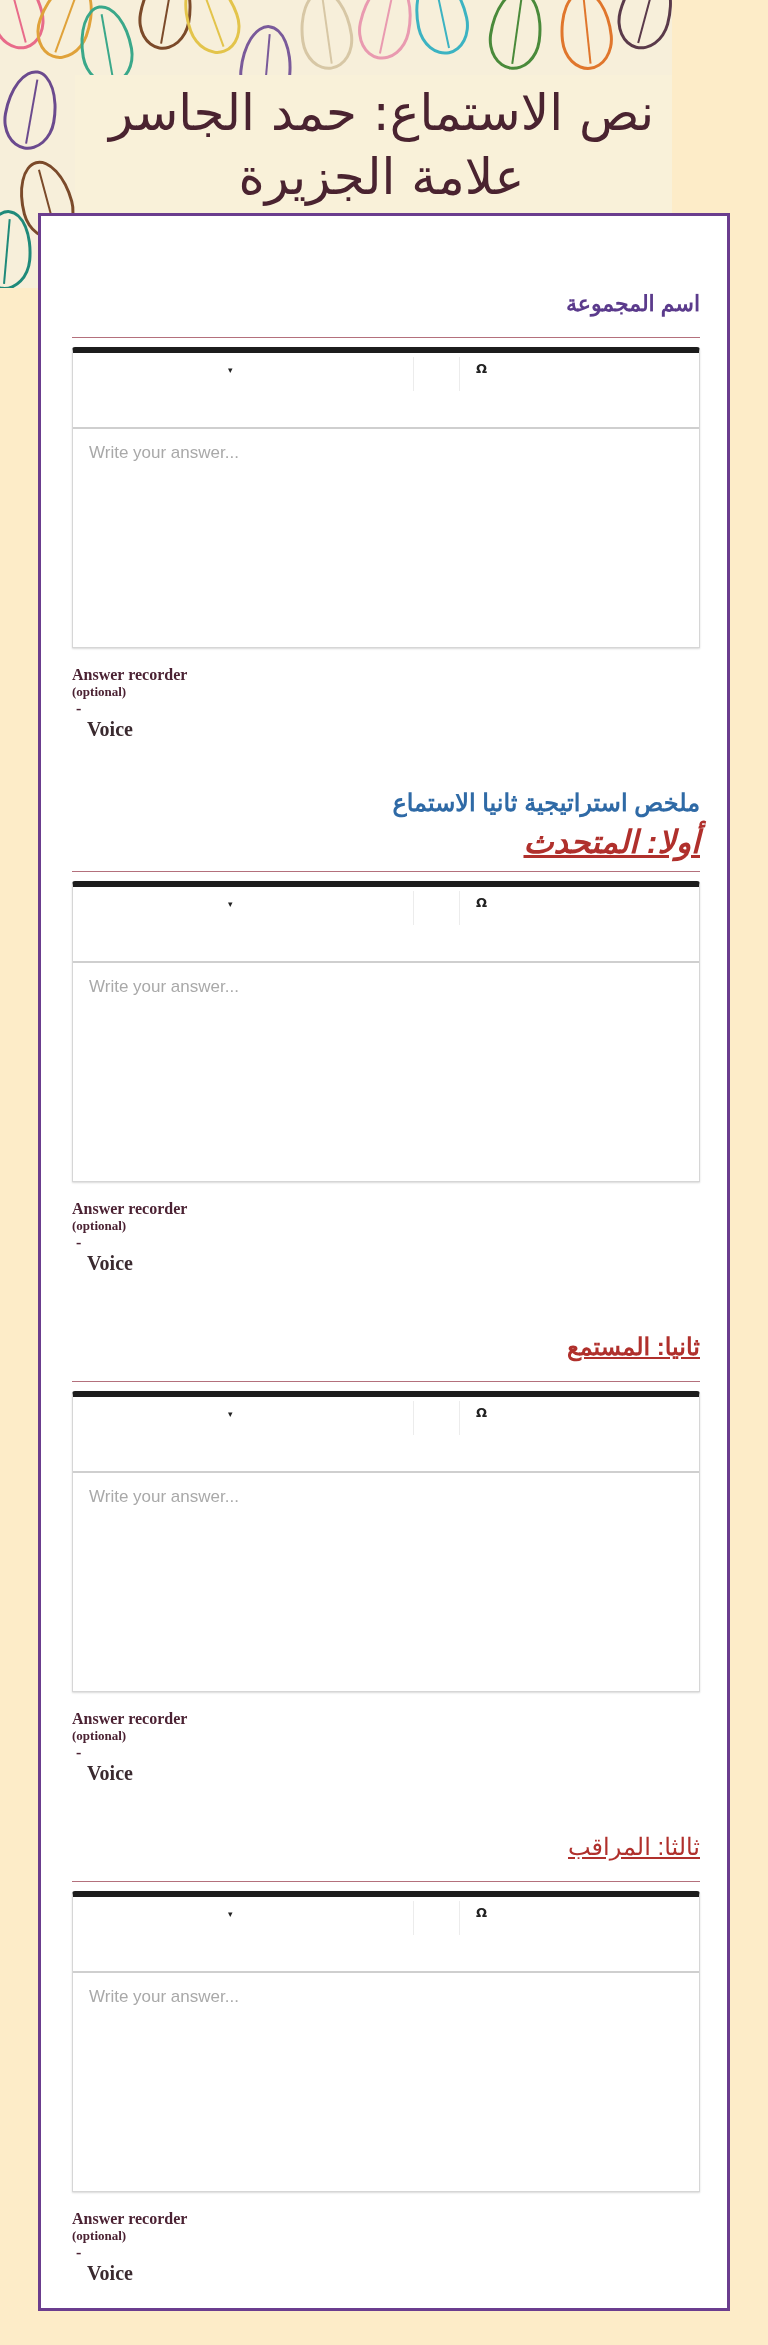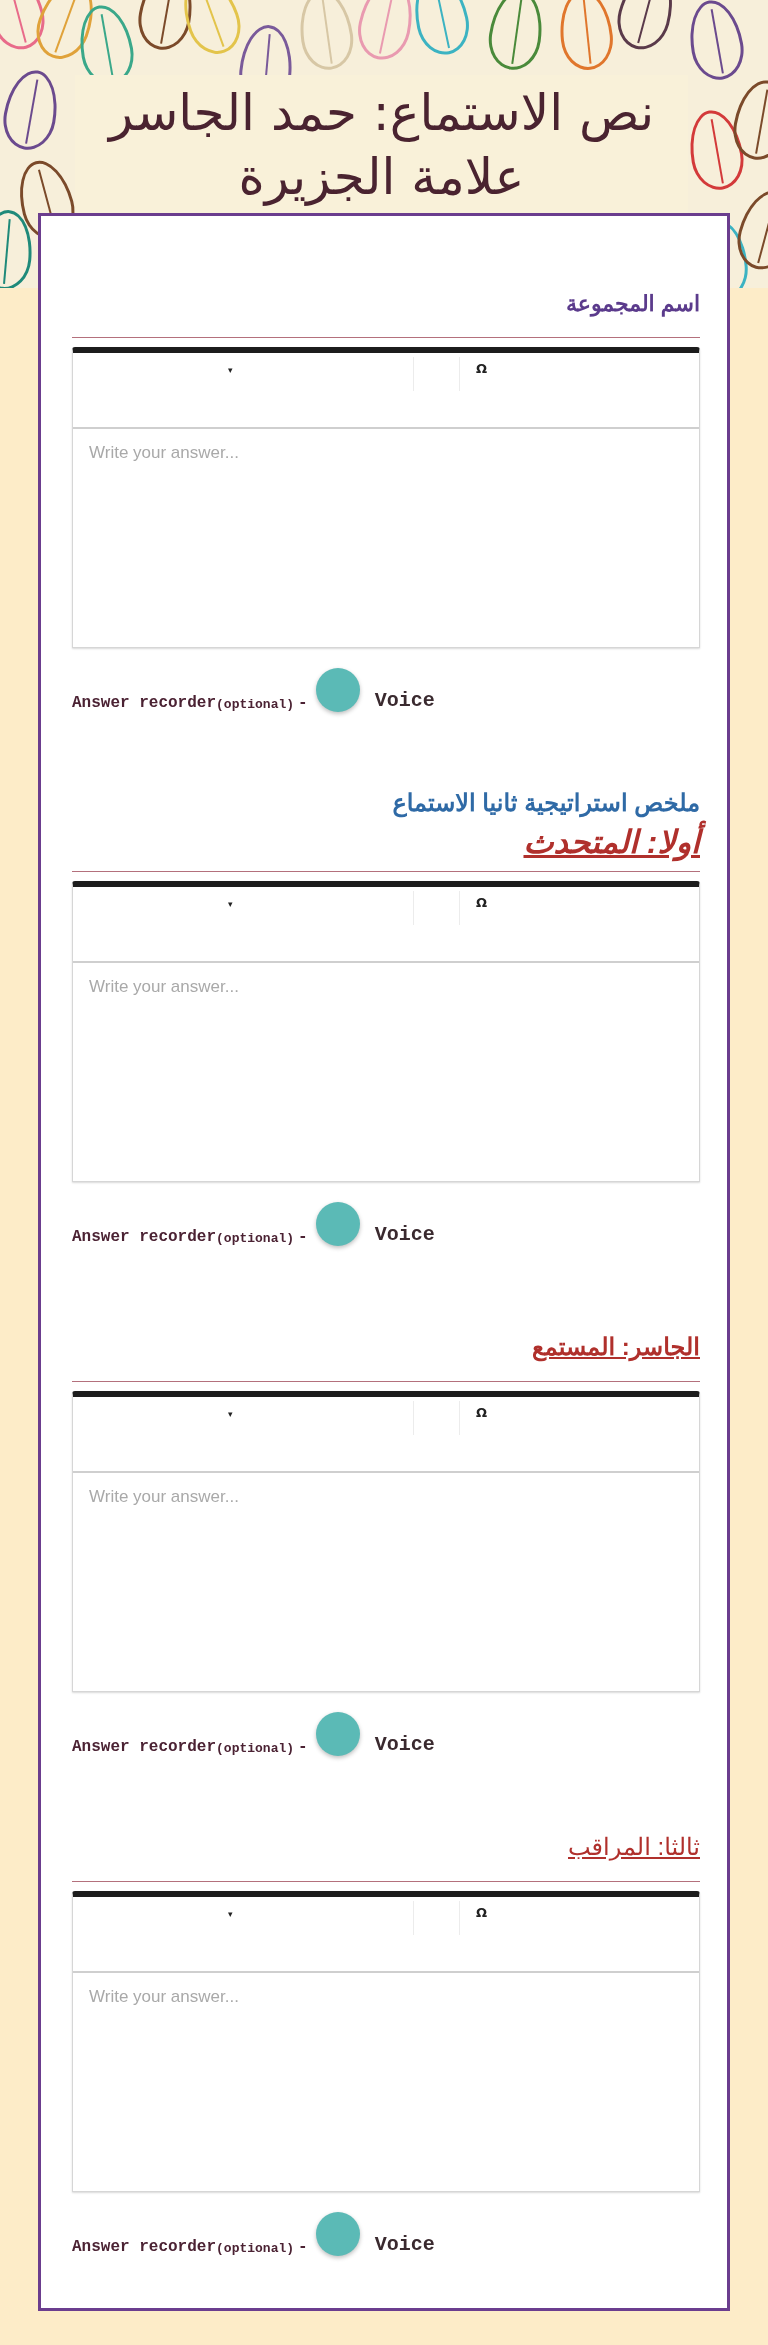--- a/index.html
+++ b/index.html
@@ -4,21 +4,21 @@
 <style>
   * { box-sizing: border-box; margin: 0; padding: 0; }
   html, body { width: 768px; height: 2345px; }
   body {
     background: #fdecc8;
     font-family: "DejaVu Sans", sans-serif;
     position: relative;
     overflow: hidden;
   }
   .banner {
-    position: absolute; left: 0; top: 0; width: 768px; height: 288px;
+    position: absolute; left: 0; top: 0; width: 672px; height: 288px;
     background: #f7efda;
     overflow: hidden;
   }
   .leaf {
     position: absolute;
     width: 52px; height: 80px;
     border: 3px solid;
     border-radius: 50% 50% 50% 50% / 60% 60% 40% 40%;
   }
   .leaf::after {
@@ -61,22 +61,23 @@
   }
   .tb-arrow { position: absolute; left: 155px; top: 12px; font-size: 9px; color: #222; }
   .tb-sep1 { position: absolute; left: 340px; top: 4px; width: 1px; height: 34px; background: #ececec; }
   .tb-sep2 { position: absolute; left: 386px; top: 4px; width: 1px; height: 34px; background: #ececec; }
   .tb-omega { position: absolute; left: 403px; top: 8px; font-size: 13px; font-weight: bold; color: #222; }
   .answer-area {
     height: 218px; padding: 14px 16px;
     font-family: "Liberation Sans", sans-serif; font-size: 17px; color: #a9a9a9;
   }
   .recorder {
-    display: flex; align-items: flex-end; height: 46px; margin-top: 18px;
-    font-family: Liberation Mono, monospace;
+    display: flex; align-items: flex-start; height: 46px; margin-top: 18px;
+    font-family: Liberation Serif, serif;
+    flex-direction: column;
   }
   .rec-label { font-weight: bold; font-size: 16px; color: #4b2233; }
   .rec-opt { font-weight: bold; font-size: 13px; color: #4b2233; }
   .rec-dash { font-weight: bold; font-size: 16px; color: #4b2233; margin-left: 4px; }
   .rec-btn {
     width: 44px; height: 44px; border-radius: 50%; background: #5bbab6;
     box-shadow: 0 2px 4px rgba(0,0,0,0.25); margin-left: 8px; cursor: pointer;
   }
   .rec-voice { font-weight: bold; font-size: 20px; color: #3a2a2f; margin-left: 15px; }
 </style>
@@ -150,21 +151,21 @@
     <div class="recorder">
       <span class="rec-label">Answer recorder</span>
       <span class="rec-opt">(optional)</span>
       <span class="rec-dash">-</span>
       <span class="rec-btn"></span>
       <span class="rec-voice">Voice</span>
     </div>
   </div>
 
   <div class="section" style="top:1117px;">
-    <div class="q-heading" style="color:#b0302c;font-size:24px;height:40px;text-decoration:underline;">الجاسر: المستمع</div>
+    <div class="q-heading" style="color:#b0302c;font-size:24px;height:40px;text-decoration:underline;">ثانيا: المستمع</div>
     <div class="divider" style="margin-top:8px;"></div>
     <div class="editor" style="margin-top:9px;">
       <div class="toolbar">
         <span class="tb-arrow">▾</span>
         <span class="tb-sep1"></span>
         <span class="tb-sep2"></span>
         <span class="tb-omega">Ω</span>
       </div>
       <div class="answer-area">Write your answer...</div>
     </div>

